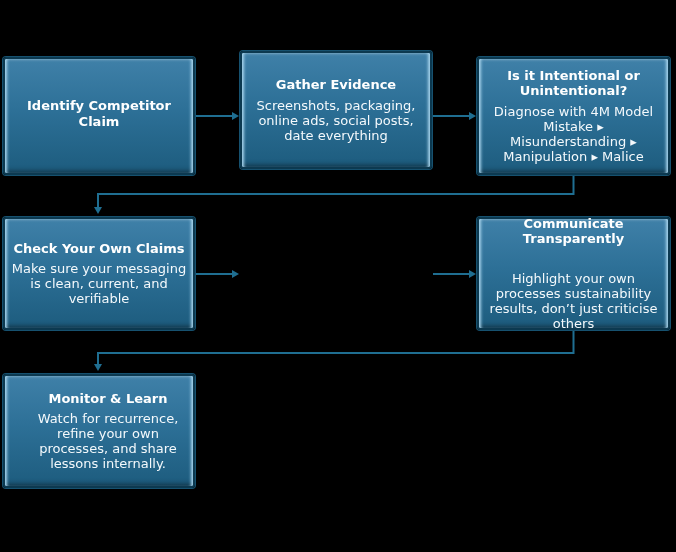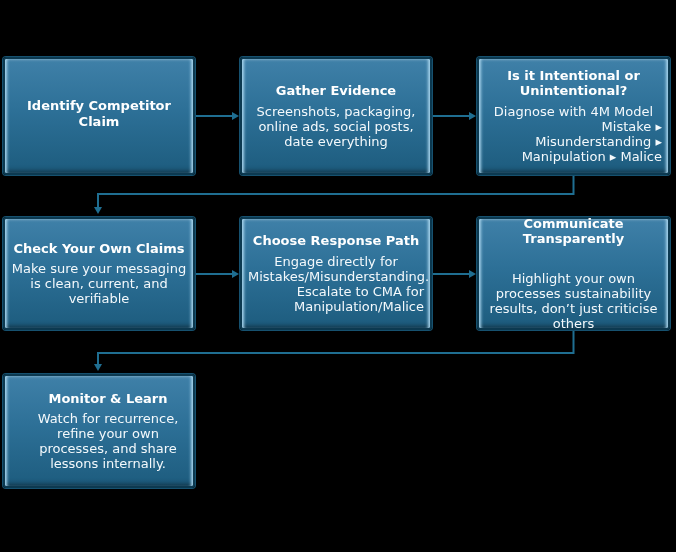--- a/index.html
+++ b/index.html
@@ -34,36 +34,36 @@
       inset 0 -5px 5px -3px rgba(0,0,0,0.45),
       0 0 0 1px #16516f;
     display: flex;
     flex-direction: column;
     justify-content: center;
     text-align: center;
     padding: 4px 6px;
     color: #ffffff;
   }
   .b1 { left: 3px;   top: 57px;  width: 192px; height: 118px; }
-  .b2 { left: 240px; top: 57px;  width: 192px; height: 118px; }
+  .b2 { left: 240px; top: 51px;  width: 192px; height: 118px; }
   .b3 { left: 477px; top: 57px;  width: 193px; height: 118px; }
   .b4 { left: 3px;   top: 217px; width: 192px; height: 113px; }
   .b5 { left: 240px; top: 217px; width: 192px; height: 113px; }
   .b6 { left: 477px; top: 217px; width: 193px; height: 113px; gap: 19px; }
   .b7 { left: 3px;   top: 374px; width: 192px; height: 114px; padding-left: 24px; }
   .box-title {
     font-size: 13px;
     font-weight: bold;
     line-height: 1.2;
     margin-bottom: 5px;
     color: #ffffff;
   }
   .box-body { font-size: 13px; line-height: 1.16; color: #f4f9fc; }
   .body-para:empty { display: none; }
-  .body-para + .body-para { margin-top: 0; text-align: right; }
+  .body-para + .body-para { margin-top: 0; }
 </style>
 </head>
 <body>
 
 <div class="canvas">
 
   <svg class="connectors" width="676" height="552" viewBox="0 0 676 552">
     <g>
       <path d="M196,116 H232" stroke="#1f6e91" stroke-width="2" fill="none"></path>
       <polygon points="232,112 232,120 239,116" fill="#1f6e91"></polygon>
@@ -109,27 +109,20 @@
       </div>
   </div>
 
   <div class="box b4">
     <div class="box-title">Check Your Own Claims</div>
     <div class="box-body">
         <div class="body-para">Make sure your messaging is clean, current, and verifiable</div>
       </div>
   </div>
 
-  <div class="box b5">
-    <div class="box-title">Choose Response Path</div>
-    <div class="box-body">
-        <div class="body-para">Engage directly for Mistakes/Misunderstanding.</div>
-        <div class="body-para">Escalate to CMA for Manipulation/Malice</div>
-      </div>
-  </div>
 
   <div class="box b6">
     <div class="box-title">Communicate Transparently</div>
     <div class="box-body">
         <div class="body-para">Highlight your own processes sustainability results, don’t just criticise others</div>
       </div>
   </div>
 
   <div class="box b7">
     <div class="box-title">Monitor &amp; Learn</div>

